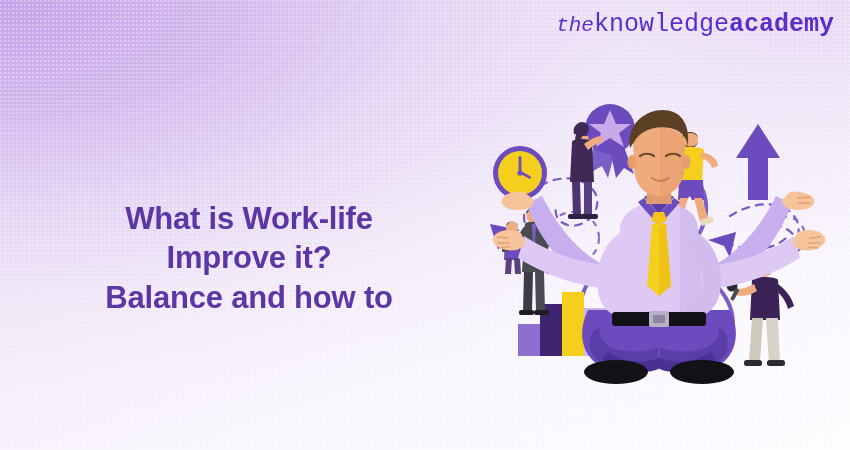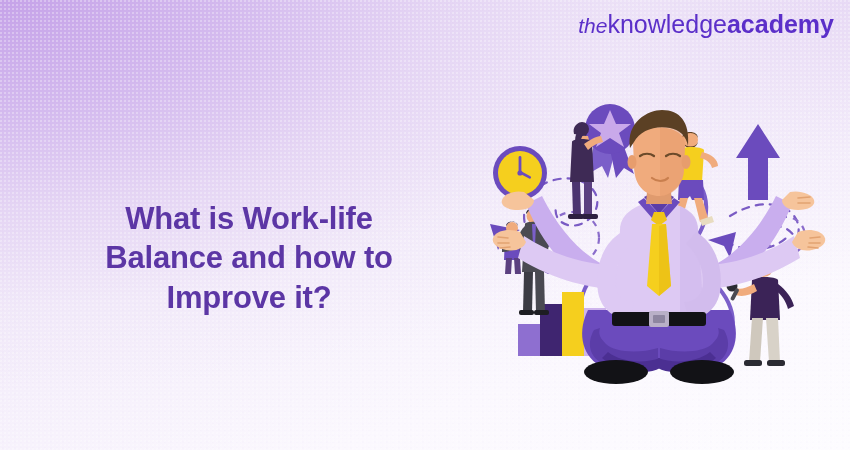--- a/index.html
+++ b/index.html
@@ -40,21 +40,21 @@
     background-size: 4px 4px, 6px 6px;
     background-position: 0 0, 2px 3px;
   }
 
   
   #logo {
     position: absolute;
     top: 12px;
     right: 16px;
     color: #5b2fc9;
-    font-family: Liberation Sans, sans-serif;
+    font-family: Liberation Mono, monospace;
     font-size: 25px;
     line-height: 1;
     white-space: nowrap;
     z-index: 6;
   }
   #logo .lg-the {
     font-style: italic;
     font-size: 21px;
   }
   #logo .lg-know { font-weight: 400; }
@@ -92,22 +92,22 @@
 
 <div id="banner">
   <div id="noise"></div>
 
   <div id="logo">
     <span class="lg-the">the</span><span class="lg-know">knowledge</span><span class="lg-acad">academy</span>
   </div>
 
   <h1 id="headline">
     <span class="hl-line">What is Work-life</span>
+    <span class="hl-line">Improve it?</span>
     <span class="hl-line">Balance and how to</span>
-    <span class="hl-line">Improve it?</span>
   </h1>
 
   <div id="illo">
     <svg viewBox="0 0 382 300" xmlns="http://www.w3.org/2000/svg">
       <defs>
         <clipPath id="clipAll">
             <rect x="0" y="0" width="382" height="300"></rect>
           </clipPath>
       </defs>
 

